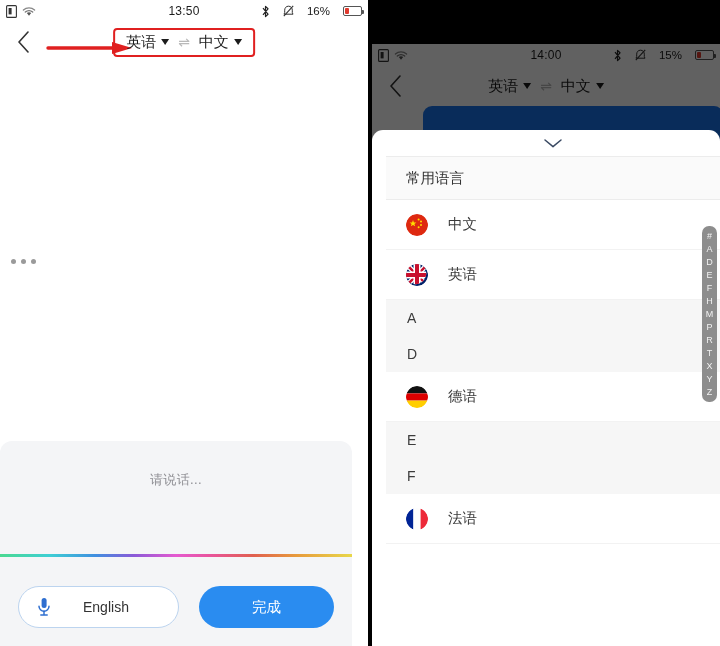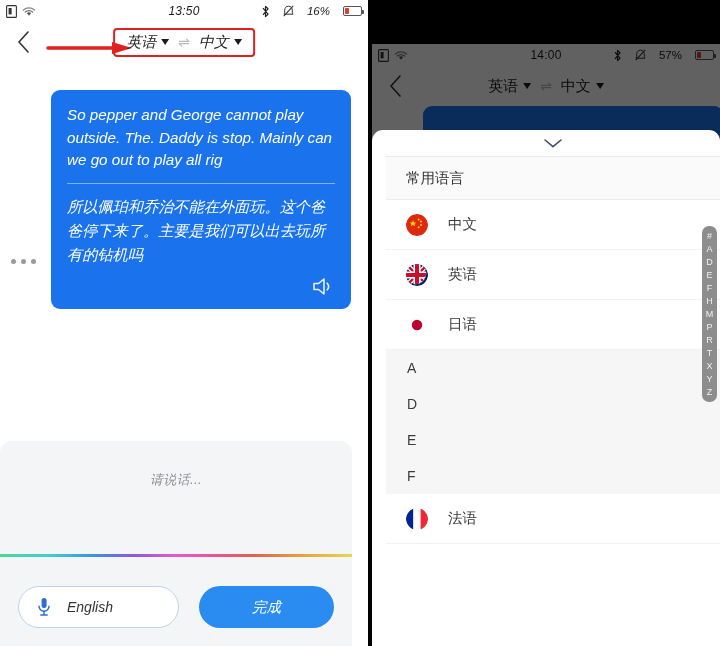--- a/index.html
+++ b/index.html
@@ -5,21 +5,21 @@
   * { margin:0; padding:0; box-sizing:border-box; }
   html,body { width:720px; height:646px; overflow:hidden; }
   body {
     font-family:"Liberation Sans","DejaVu Sans",sans-serif;
     background:#000;
     display:flex;
   }
 
   
   .panel { position:relative; height:646px; overflow:hidden; background:#fff; }
-  .panel-left  { width:368px;font-style:italic; }
+  .panel-left  { width:368px; }
   .gutter      { width:4px; background:#000; height:646px; flex:0 0 4px; }
   .panel-right { width:348px;margin-top:44px; }
 
   
   .statusbar {
     height:22px; display:flex; align-items:center;
     padding:0 6px; font-size:11.5px; color:#222;
     background:#fff; position:relative;
   }
   .sb-left  { display:flex; align-items:center; gap:5px; }
@@ -104,21 +104,21 @@
     background:linear-gradient(90deg,#4ad991 0%,#3ecfd4 14%,#3f8fe0 27%,
       #8a5ad8 38%,#e55ad0 50%,#e9549a 60%,#e0604f 72%,#e79a3c 84%,#e8d74a 100%);
   }
   .voice-actions {
     position:absolute; left:0; right:0; bottom:18px;
     display:flex; gap:20px; padding:0 18px;
   }
   .btn-mic {
     flex:0 0 161px; height:42px; border-radius:21px;
     background:#fff; border:1px solid #bcd4ef;
-    display:flex; align-items:center; padding-left:18px; gap:16px;
+    display:flex; align-items:center; padding-left:18px; gap:32px;
   }
   .btn-mic .mic-label { font-size:14px; color:#333; }
   .btn-done {
     flex:1; height:42px; border-radius:21px; background:#2a8cf0;
     display:flex; align-items:center; justify-content:center;
     color:#fff; font-size:14.5px;
   }
 
   
   .dim-app { position:absolute; inset:0; background:#fff; }
@@ -219,32 +219,20 @@
       </span>
       <span class="swap-ico">⇌</span>
       <span class="lang-chip">
         <span>中文</span>
         <span class="caret"></span>
       </span>
     </div>
   </div>
 
   <div class="chat">
-    <div class="bubble">
-      <div class="src">So pepper and George cannot play outside.  The.  Daddy is stop.  Mainly can we go out to play all rig</div>
-      <hr>
-      <div class="tgt">所以佩珀和乔治不能在外面玩。这个爸爸停下来了。主要是我们可以出去玩所有的钻机吗</div>
-      <div class="speaker">
-        <svg width="24" height="21" viewBox="0 0 24 21">
-          <path d="M3 7.5 L7.5 7.5 L13 3 L13 18 L7.5 13.5 L3 13.5 Z" fill="none" stroke="#eaf1fd" stroke-width="1.6" stroke-linejoin="round"></path>
-          <path d="M16.2 7.2 A5 5 0 0 1 16.2 13.8" fill="none" stroke="#eaf1fd" stroke-width="1.6" stroke-linecap="round"></path>
-          <path d="M19 5 A8.6 8.6 0 0 1 19 16" fill="none" stroke="#eaf1fd" stroke-width="1.5" stroke-linecap="round" opacity="0"></path>
-        </svg>
-      </div>
-    </div>
 
     <div class="typing-dots">
       <span></span>
       <span></span>
       <span></span>
     </div>
 
     <div class="voice-sheet">
       <div class="voice-hint">请说话...</div>
       <div class="rainbow"></div>
@@ -283,21 +271,21 @@
       </div>
       <div class="sb-mid">14:00</div>
       <div class="sb-right">
         <svg width="9" height="13" viewBox="0 0 9 13">
           <path d="M2 3.2 L7 9.2 L4.5 11.6 L4.5 1.4 L7 3.8 L2 9.8" fill="none" stroke="#222" stroke-width="1.2" stroke-linejoin="round"></path>
         </svg>
         <svg width="11" height="12" viewBox="0 0 11 12">
           <path d="M5.5 1.2 C3 1.2 1.7 3 1.7 5.2 L1.7 7.6 L1 9.2 L10 9.2 L9.3 7.6 L9.3 5.2 C9.3 3 8 1.2 5.5 1.2 Z" fill="none" stroke="#333" stroke-width="1"></path>
           <line x1="0.8" y1="11.2" x2="10.2" y2="0.8" stroke="#333" stroke-width="1.1"></line>
         </svg>
-        <span class="sb-pct">57%</span>
+        <span class="sb-pct">15%</span>
         <span class="batt">
             <i></i>
           </span>
       </div>
     </div>
 
     <div class="navbar dim-navbar">
       <div class="back-chevron">
         <svg width="13" height="22" viewBox="0 0 13 22">
           <path d="M11 1 L2 11 L11 21" fill="none" stroke="#333" stroke-width="1.6" stroke-linecap="round" stroke-linejoin="round"></path>
@@ -354,33 +342,39 @@
             <path d="M0 0 L22 22 M22 0 L0 22" stroke="#fff" stroke-width="5"></path>
             <path d="M0 0 L22 22 M22 0 L0 22" stroke="#c8102e" stroke-width="2.4"></path>
             <path d="M11 0 L11 22 M0 11 L22 11" stroke="#fff" stroke-width="7"></path>
             <path d="M11 0 L11 22 M0 11 L22 11" stroke="#c8102e" stroke-width="4"></path>
           </g>
         </svg>
       </span>
       <span class="name">英语</span>
     </div>
 
+
+    <div class="idx-header">A</div>
+
+    <div class="idx-header">D</div>
     <div class="lang-row">
       <span class="flag">
         <svg width="22" height="22" viewBox="0 0 22 22">
-          <circle cx="11" cy="11" r="11" fill="#fdfdfd"></circle>
-          <circle cx="11" cy="11" r="5.2" fill="#bc002d"></circle>
-        </svg>
-      </span>
-      <span class="name">日语</span>
-    </div>
-
-    <div class="idx-header">A</div>
-
-    <div class="idx-header">D</div>
+          <clipPath id="cg">
+              <circle cx="11" cy="11" r="11"></circle>
+            </clipPath>
+          <g clip-path="url(#cg)">
+            <rect x="0" y="0" width="22" height="7.4" fill="#111"></rect>
+            <rect x="0" y="7.4" width="22" height="7.2" fill="#dd0000"></rect>
+            <rect x="0" y="14.6" width="22" height="7.4" fill="#ffce00"></rect>
+          </g>
+        </svg>
+      </span>
+      <span class="name">德语</span>
+    </div>
 
     <div class="idx-header">E</div>
 
     <div class="idx-header">F</div>
     <div class="lang-row">
       <span class="flag">
         <svg width="22" height="22" viewBox="0 0 22 22">
           <clipPath id="cf">
               <circle cx="11" cy="11" r="11"></circle>
             </clipPath>

